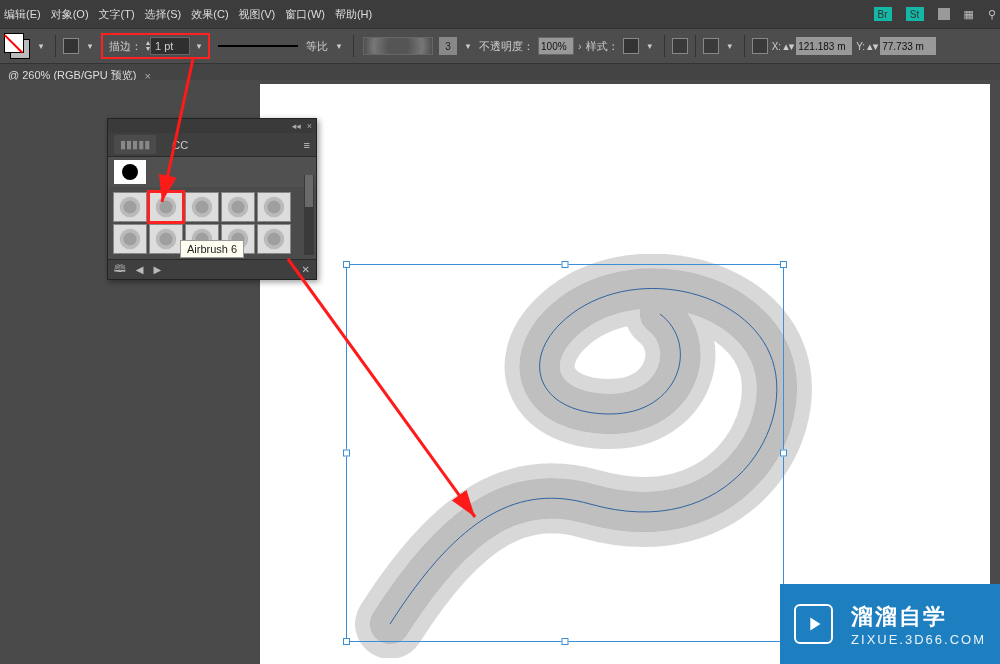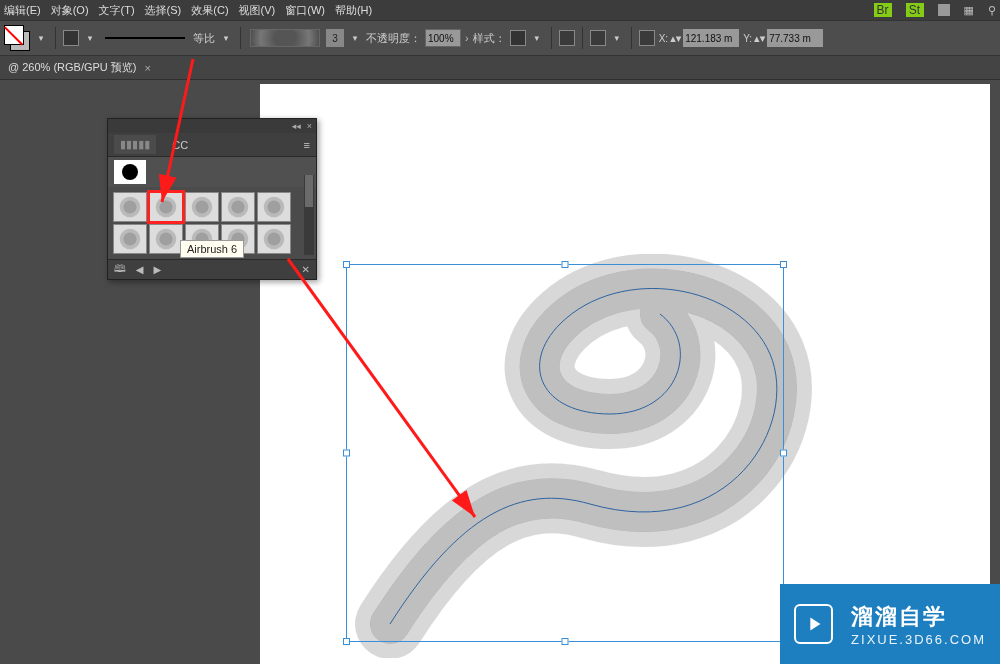--- a/index.html
+++ b/index.html
@@ -1,22 +1,22 @@
 <!DOCTYPE html>
 <html><head>
 <meta charset="utf-8">
 <style>
   * { margin: 0; padding: 0; box-sizing: border-box; font-family: "Microsoft YaHei", Arial, sans-serif; }
   body { width: 1000px; height: 664px; background: #4a4a4a; overflow: hidden; position: relative; }
 
   
-  .menubar { height: 20px; background: #3c3c3c; display: flex; align-items: center; padding: 0 4px; gap: 10px; color: #ddd; font-size: 11px; }
+  .menubar { height: 28px; background: #3c3c3c; display: flex; align-items: center; padding: 0 4px; gap: 10px; color: #ddd; font-size: 11px; }
   .menubar .menu-item { cursor: pointer; }
   .menubar .right-icons { margin-left: auto; display: flex; gap: 14px; align-items: center; }
-  .menubar .right-icons .ic { display: inline-flex; width: 18px; height: 14px; background:#84cc16; color:#333; font-size:12px; align-items:center; justify-content:center;}
+  .menubar .right-icons .ic { display: inline-flex; width: 18px; height: 14px; background:#14b8a6; color:#333; font-size:10px; align-items:center; justify-content:center;}
   .menubar .right-icons .sq { width:12px; height:12px; background:#999; }
 
   
   .options-bar { height: 36px; background: #4d4d4d; border-top:1px solid #333; border-bottom:1px solid #333; display: flex; align-items: center; padding: 0 4px; gap: 4px; color: #ccc; font-size: 11px; position:relative; }
   .swatch-stack { width: 26px; height: 26px; position: relative; }
   .swatch-stack .front { position:absolute; width:20px; height:20px; background:#fff; border:1px solid #000; top:0; left:0; }
   .swatch-stack .front::after{content:""; position:absolute; width:140%; height:2px; background:red; top:50%; left:-20%; transform:rotate(45deg);}
   .swatch-stack .back { position:absolute; width:20px; height:20px; background:#bbb; border:1px solid #000; bottom:0; right:0; }
   .dd { width:14px; height:14px; display:flex; align-items:center; justify-content:center; }
   .dd::after{content:"▾"; color:#ccc; font-size:9px;}
@@ -108,20 +108,29 @@
 <div class="options-bar">
   <div class="swatch-stack">
     <div class="back"></div>
       <div class="front"></div>
   </div>
   <span class="dd"></span>
   <div class="divider-v"></div>
   <span class="mini-square"></span>
   <span class="dd"></span>
 
+  <div class="stroke-box">
+    <span class="label">描边：</span>
+    <div class="spin">
+        <span>▴</span>
+        <span>▾</span>
+      </div>
+    <input value="1 pt" style="">
+    <span class="dd"></span>
+  </div>
 
   <div class="line-preview"></div>
   <span>等比</span>
   <span class="dd"></span>
   <div class="divider-v"></div>
 
   <div class="brush-preview"></div>
   <span class="small-num">3</span>
   <span class="dd"></span>
 

